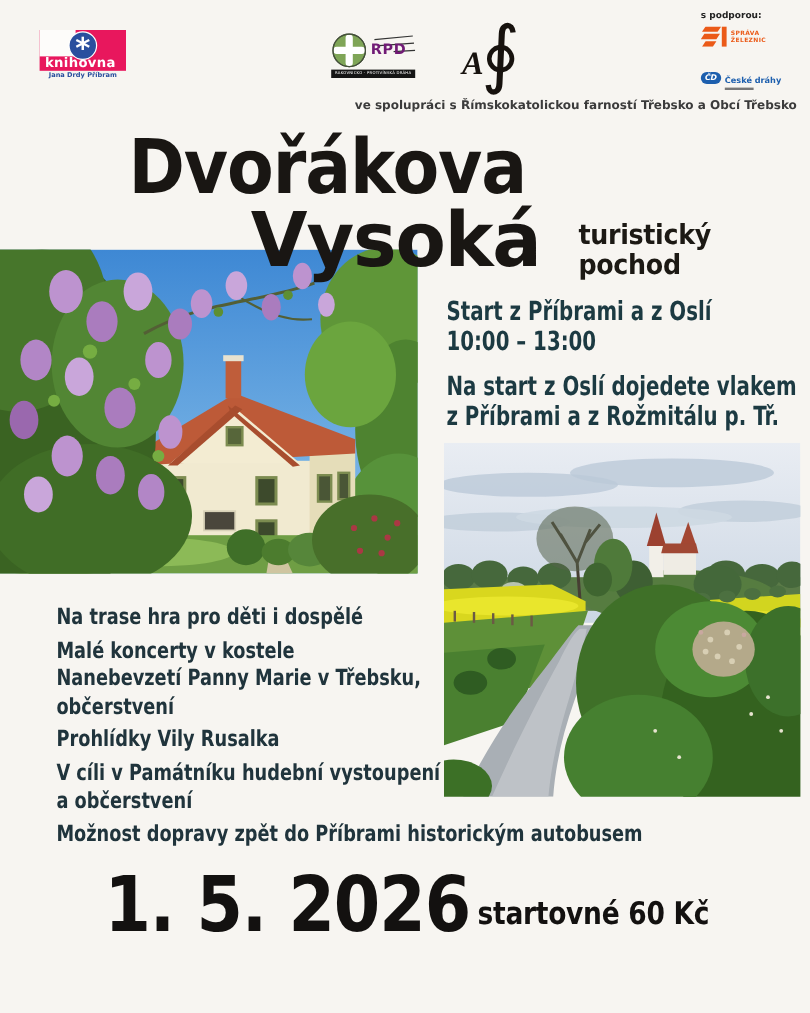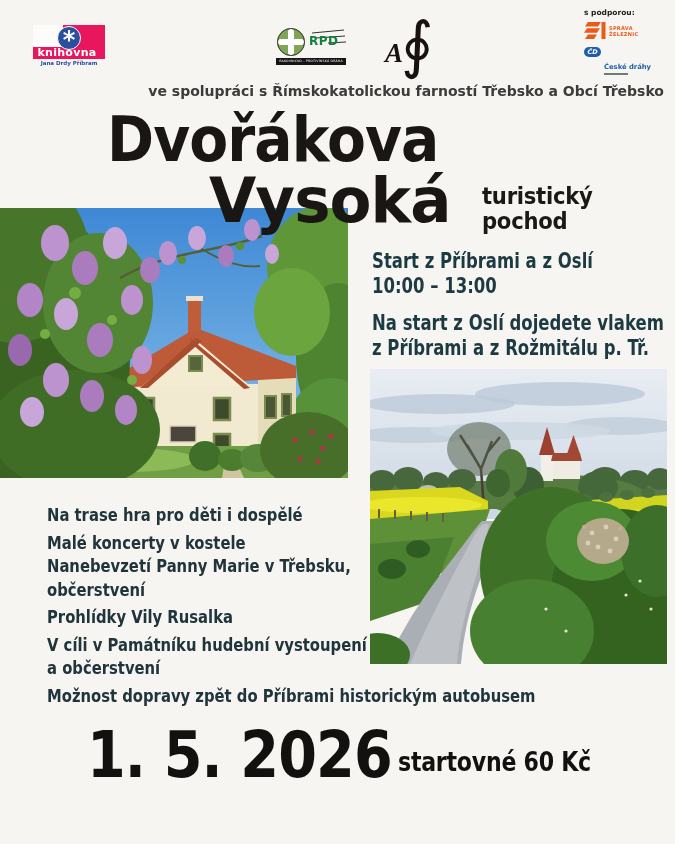--- a/index.html
+++ b/index.html
@@ -23,46 +23,46 @@
   
   .fest{left:128px;top:20px;display:flex;gap:4px;}
   .fest-txt{display:flex;flex-direction:column;}
   .fest-l1{font-size:4.6px;color:#c23b46;letter-spacing:1px;font-weight:bold;}
   .fest-l2{font-family:"Liberation Serif",serif;font-size:13px;color:#8e939c;letter-spacing:2px;line-height:14px;}
   .fest-l3{font-family:"Liberation Serif",serif;font-size:13.5px;color:#8e939c;letter-spacing:2.5px;line-height:15px;}
   .fest-l4{font-size:4.6px;color:#c23b46;letter-spacing:3.5px;font-weight:bold;margin-top:2px;}
   
   .rpd{left:276px;top:27px;width:70px;}
   .rpd-row{position:relative;height:30px;}
-  .rpd-label{position:absolute;left:33px;top:7px;font-size:12px;font-weight:bold;color:#15803d;letter-spacing:.5px;}
+  .rpd-label{position:absolute;left:33px;top:7px;font-size:12px;font-weight:bold;color:#701a75;letter-spacing:.5px;}
   .rpd-bar{margin-top:1px;width:70px;height:7px;background:#151515;color:#fff;
     font-size:3.2px;line-height:7px;text-align:center;white-space:nowrap;letter-spacing:.2px;}
   
   .adm{left:383px;top:12px;width:62px;height:68px;color:#17120e;}
   .adm-a{position:absolute;left:2px;top:26px;font-family:"Liberation Serif",serif;
     font-style:italic;font-weight:bold;font-size:27px;}
   .adm-clef{position:absolute;left:18px;top:-4px;font-size:62px;font-weight:normal;}
   
   .sc{left:494px;top:21px;width:56px;color:#0aa18b;}
   .sc-l1{font-size:9px;font-weight:bold;line-height:10px;margin-top:3px;}
   .sc-l2{font-size:9px;font-weight:bold;line-height:10px;}
   .sc-mb1{width:22px;height:2px;background:#0aa18b;opacity:.75;margin-top:3px;}
   .sc-mb2{width:14px;height:2px;background:#0aa18b;opacity:.75;margin-top:1.5px;}
   
   .sup{left:584px;top:8px;width:80px;}
   .sup-head{font-size:7.5px;font-weight:bold;color:#222;}
   .sz-row{display:flex;gap:3px;margin-top:5px;align-items:center;}
   .sz-txt{color:#eb5a18;font-size:5px;font-weight:bold;line-height:6px;letter-spacing:.3px;}
   .cd-row{display:flex;gap:3px;margin-top:8px;align-items:flex-start;}
   .cd-badge{width:17px;height:10px;background:#1d5fae;border-radius:5px;color:#fff;
-    font-size:6.5px;font-weight:bold;font-style:italic;text-align:center;line-height:10px;}
+    font-size:6.5px;font-weight:bold;font-style:italic;text-align:center;line-height:10px;margin-top:13px;}
   .cd-label{color:#1d5fae;font-size:6.8px;font-weight:bold;line-height:9px;margin-top:16px;}
   .cd-sub{width:24px;height:1.5px;background:#777;margin-top:1px;}
   
-  .coop{right:11px;top:83px;font-size:14px;font-weight:bold;color:#3b3b3b;margin-left:16px;}
+  .coop{right:11px;top:83px;font-size:10px;font-weight:bold;color:#3b3b3b;margin-left:16px;}
   
   .t1{left:107px;top:108px;font-size:63px;font-weight:bold;letter-spacing:-1px;
       transform:scaleX(.9);transform-origin:0 0;line-height:1;z-index:3;color:#191613;}
   .t2{left:209px;top:169px;font-size:63px;font-weight:bold;letter-spacing:-1px;
       transform:scaleX(.97);transform-origin:0 0;line-height:1;z-index:3;color:#191613;}
   .subtitle{left:482px;top:184px;font-size:23px;font-weight:bold;line-height:25px;
       letter-spacing:-.3px;z-index:3;color:#1c1914;transform:scaleX(.92);transform-origin:0 0;}
   
   .photo-left{left:0;top:208px;width:348px;height:270px;z-index:1;}
   .photo-right{left:370px;top:369px;width:297px;height:295px;z-index:1;}

